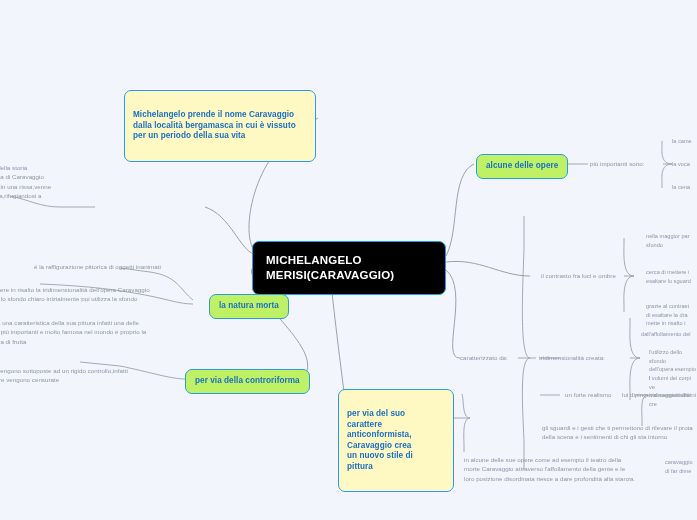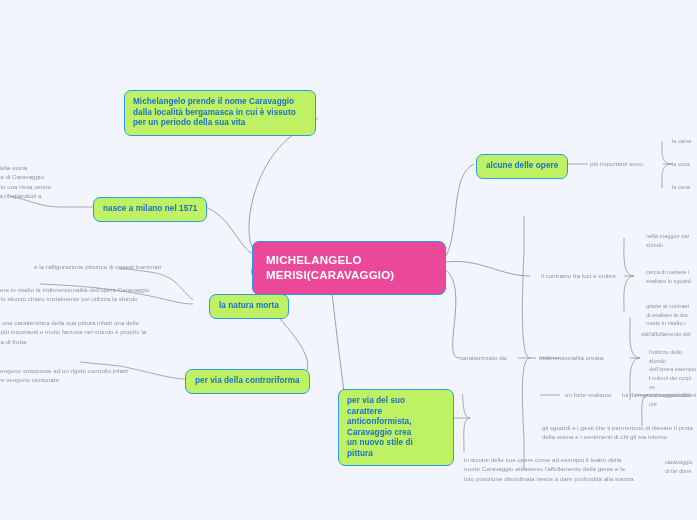--- a/index.html
+++ b/index.html
@@ -32,34 +32,34 @@
   .node {
     position: absolute;
     box-sizing: border-box;
     border-radius: 7px;
     font-weight: bold;
     line-height: 1.28;
     white-space: pre-line;
   }
   
   .root {
-    background: #ec4899;
+    background: #000000;
     border: 1px solid #1e9be9;
     color: #ffffff;
     font-size: 11.5px;
     letter-spacing: .2px;
     padding: 11px 13px 12px 13px;
   }
   
   .topic {
-    background: #bef264;
+    background: #fef9c3;
     border: 1.6px solid #2a9bea;
     color: #1b6fc4;
     font-size: 8.2px;
-    padding: 6px 8px;
+    padding: 19px 8px;
     letter-spacing: .05px;
   }
   
   .pill {
     background: #bef264;
     border: 1.6px solid #2a9bea;
     color: #1b6fc4;
     font-size: 8.2px;
     padding: 6px 9px;
     letter-spacing: .05px;
@@ -140,21 +140,20 @@
     </g>
   </svg>
 
   <div class="node root" style="left:252px; top:241px; width:194px;">MICHELANGELO
 MERISI(CARAVAGGIO)</div>
 
   <div class="node topic" style="left:124px; top:90px; width:192px;">Michelangelo prende il nome Caravaggio
 dalla località bergamasca in cui è vissuto
 per un periodo della sua vita</div>
 
-  <div class="node pill" style="left:93px; top:197px;">nasce a milano nel 1571</div>
 
   <div class="node pill" style="left:209px; top:294px;">la natura morta</div>
 
   <div class="node pill" style="left:185px; top:369px;">per via della controriforma</div>
 
   <div class="node topic" style="left:338px; top:389px; width:116px;">per via del suo
 carattere
 anticonformista,
 Caravaggio crea
 un nuovo stile di

